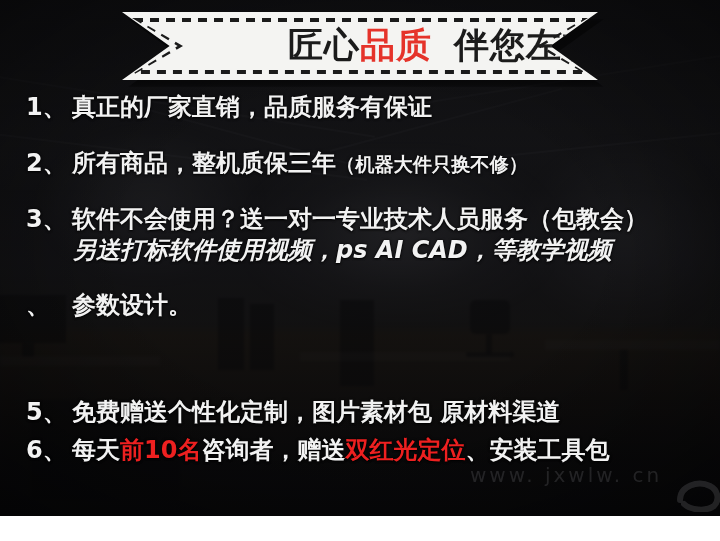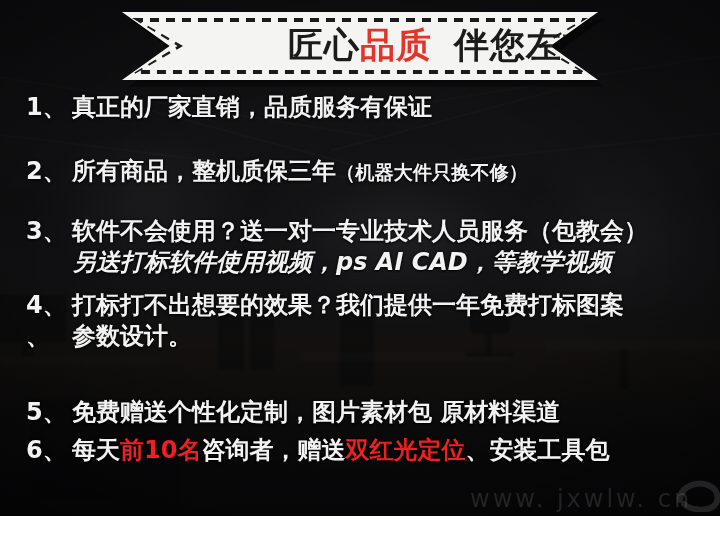--- a/index.html
+++ b/index.html
@@ -175,23 +175,23 @@
   .line { display: block; }
   .small { font-size: 0.80em; }
   .red-hl { color: #ee2020; }
   .indent { padding-left: 46px; font-style: italic; }
 
   .fs-main { font-size: 24px; line-height: 31px; }
 
   
   #watermark {
     position: absolute;
-    left: 470px; top: 485px;
+    left: 470px; top: 463px;
     font-family: "DejaVu Sans", "Liberation Sans", sans-serif;
-    font-size: 24px;
+    font-size: 20px;
     letter-spacing: 3px;
     color: rgba(150,150,155,0.20);
     white-space: nowrap;
   }
   #watermark-mark {
     position: absolute;
     left: 676px; top: 478px;
     width: 46px; height: 34px;
     color: rgba(140,140,145,0.18);
     font-size: 30px;
@@ -250,29 +250,28 @@
       <div class="ribbon-text">
         <span>匠心</span><span class="red">品质</span><span class="gap"></span><span>伴您左右</span>
       </div>
     </div>
   </div>
 
   <div id="list">
       <div class="item fs-main" style="top: 0px;">
         <span class="line"><span class="num">1、</span><span>真正的厂家直销，品质服务有保证</span></span>
       </div>
-      <div class="item fs-main" style="top: 64px;">
+      <div class="item fs-main" style="top: 56px;">
         <span class="line"><span class="num">2、</span><span>所有商品，整机质保三年</span><span class="small">（机器大件只换不修）</span></span>
       </div>
-      <div class="item fs-main" style="top: 124px;">
+      <div class="item fs-main" style="top: 112px;">
         <span class="line"><span class="num">3、</span><span>软件不会使用？送一对一专业技术人员服务（包教会）</span></span>
         <span class="line indent"><span>另送打标软件使用视频，ps AI CAD，等教学视频</span></span>
       </div>
       <div class="item fs-main" style="top: 198px;">
-        <span class="line"><span class="num">4、</span><span>打标打不出想要的效果？我们提供一年免费打标图案</span></span>
         <span class="line"><span class="num">、</span><span>参数设计。</span></span>
       </div>
       <div class="item fs-main" style="top: 278px; margin-top: 27px;">
         <span class="line"><span class="num">5、</span><span>免费赠送个性化定制，图片素材包 原材料渠道</span></span>
       </div>
       <div class="item fs-main" style="top: 343px;">
         <span class="line"><span class="num">6、</span><span>每天</span><span class="red-hl">前10名</span><span>咨询者，赠送</span><span class="red-hl">双红光定位</span><span>、安装工具包</span></span>
       </div>
     </div>
 

